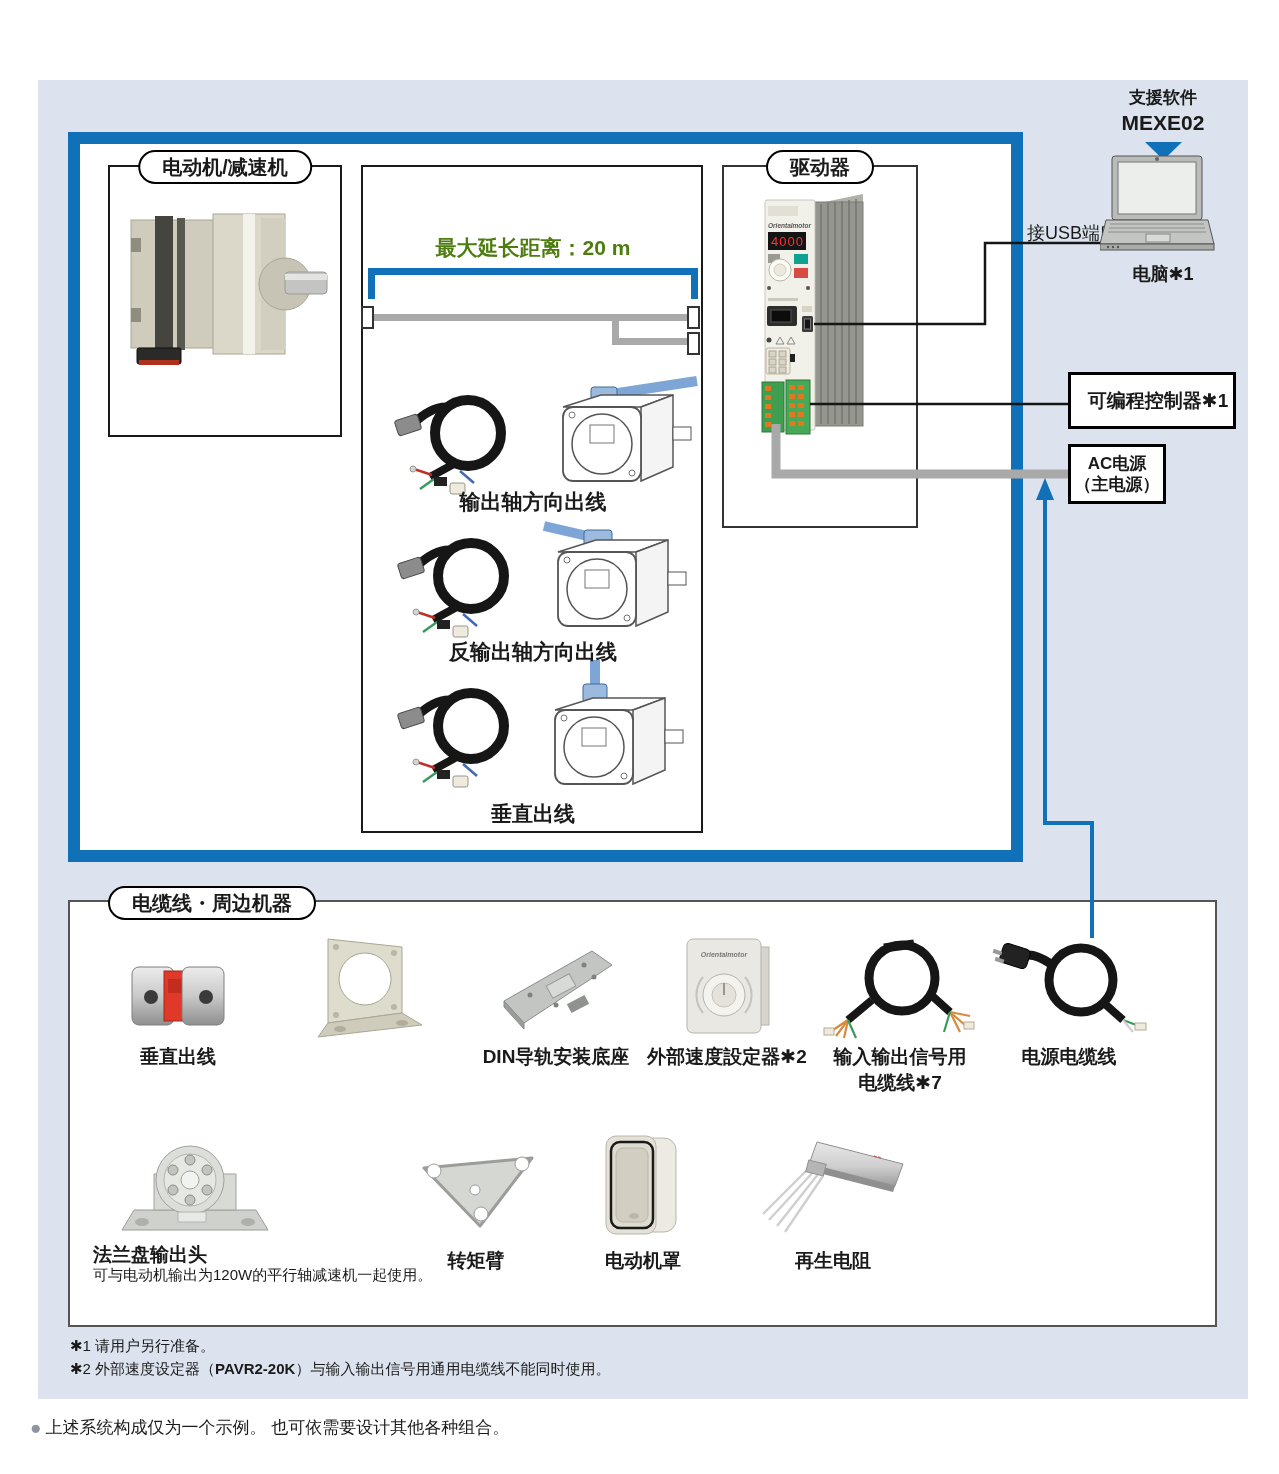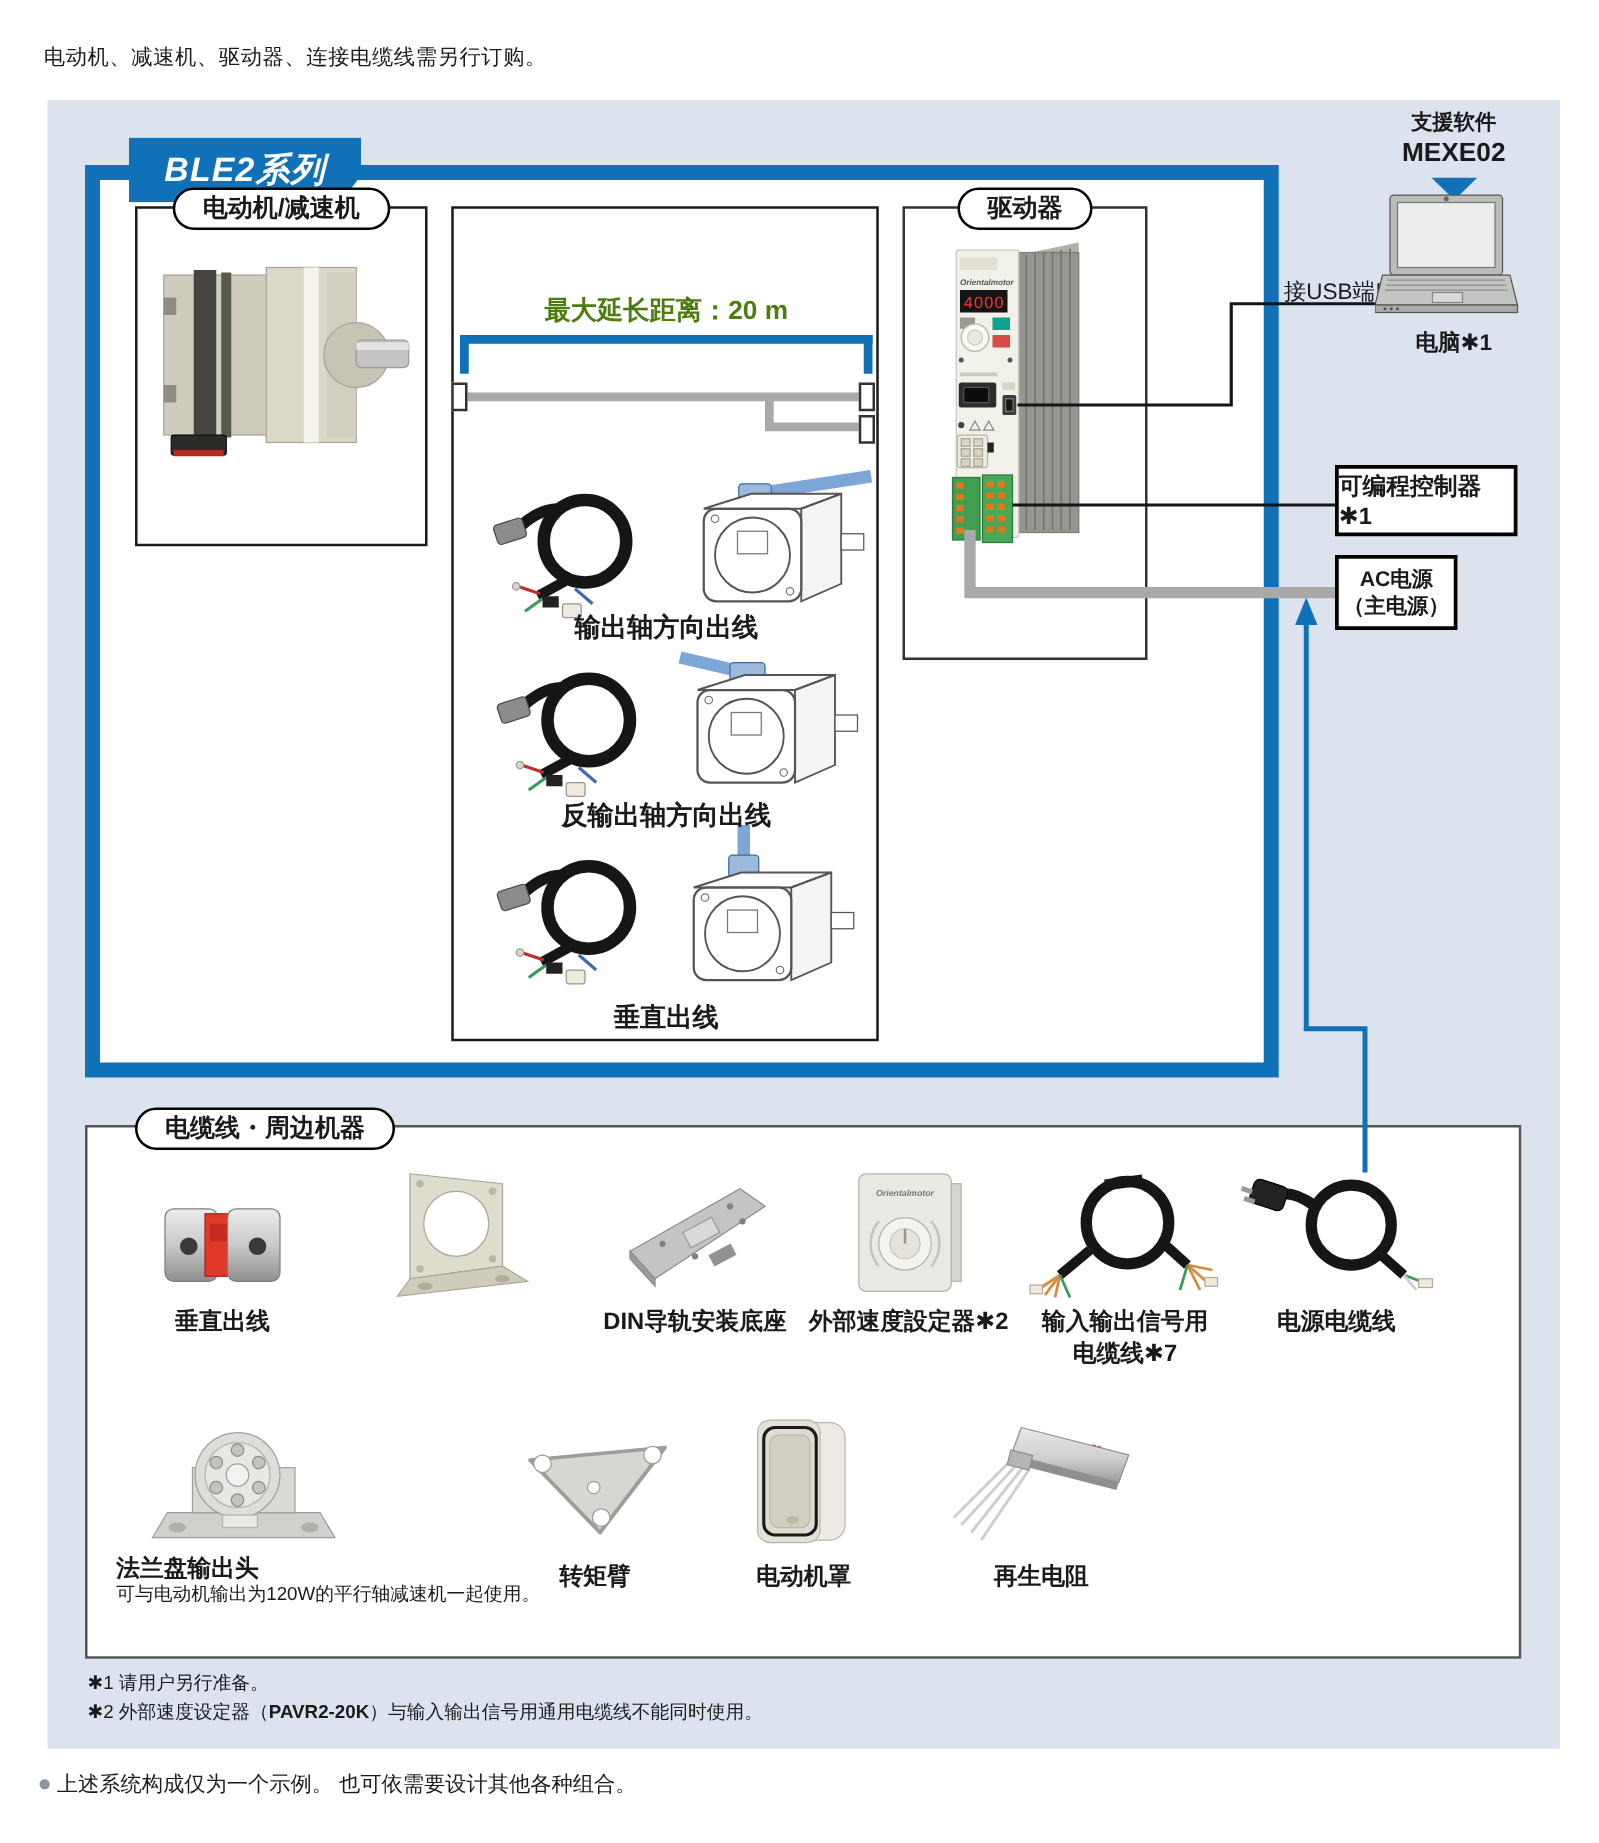--- a/index.html
+++ b/index.html
@@ -46,28 +46,24 @@
   .img-wrap{z-index:2;}
   svg text{font-family:"Liberation Sans","DejaVu Sans",sans-serif;}
   .footnote{font-size:15px;z-index:2;}
   .fn-bold{font-weight:bold;}
 </style>
 </head>
 <body>
 
 <div id="page">
 
-  <div class="abs top-note">电动机、减速机、驱动器、连接电缆线需另行订购。</div>
 
   <div class="abs panel"></div>
 
   <div class="abs ble2-frame"></div>
-  <div class="abs ble2-label">
-    <span>BLE2系列</span>
-  </div>
 
   <div class="abs secbox box-motor"></div>
   <div class="pill center" style="left:225px;top:150px;">
     <span>电动机/减速机</span>
   </div>
   <svg class="abs img-wrap" style="left:125px;top:208px;" width="205" height="160" viewBox="0 0 205 160">
     <rect x="6" y="12" width="84" height="128" fill="#cfccbd" stroke="#a9a694"></rect>
     <rect x="30" y="8" width="18" height="136" fill="#45443f"></rect>
     <rect x="52" y="10" width="8" height="132" fill="#5a594f"></rect>
     <rect x="6" y="30" width="10" height="14" fill="#8f8d80"></rect>
@@ -258,21 +254,21 @@
     </g>
     <rect x="46" y="82" width="24" height="8" fill="#d8dad7" stroke="#888"></rect>
     <rect x="0" y="92" width="114" height="6" fill="#a9aca9" stroke="#555"></rect>
     <circle cx="8" cy="95" r="1.2" fill="#555"></circle>
       <circle cx="13" cy="95" r="1.2" fill="#555"></circle>
       <circle cx="18" cy="95" r="1.2" fill="#555"></circle>
   </svg>
   <div class="abs" style="left:1163px;top:262px;transform:translateX(-50%);font-weight:bold;font-size:18px;z-index:4;">电脑✱1</div>
   <div class="abs" style="left:1027px;top:221px;font-size:18px;z-index:4;">接USB端口</div>
 
-  <div class="abs io-box" style="left:1068px;top:372px;width:146px;height:57px;font-size:19px;">
+  <div class="abs io-box" style="left:1068px;top:372px;width:168px;height:57px;font-size:19px;padding-left:12px;">
     <span>可编程控制器✱1</span>
   </div>
   <div class="abs io-box" style="left:1068px;top:444px;width:98px;height:60px;font-size:17px;line-height:1.25;">
     <span>AC电源</span>
     <span>（主电源）</span>
   </div>
 
   <svg class="abs wires" width="1279" height="1474" viewBox="0 0 1279 1474">
     <path d="M814,324 L985,324 L985,243 L1102,243" stroke="#151515" stroke-width="2.5" fill="none"></path>
     <path d="M810,404 L1068,404" stroke="#151515" stroke-width="2.5" fill="none"></path>

